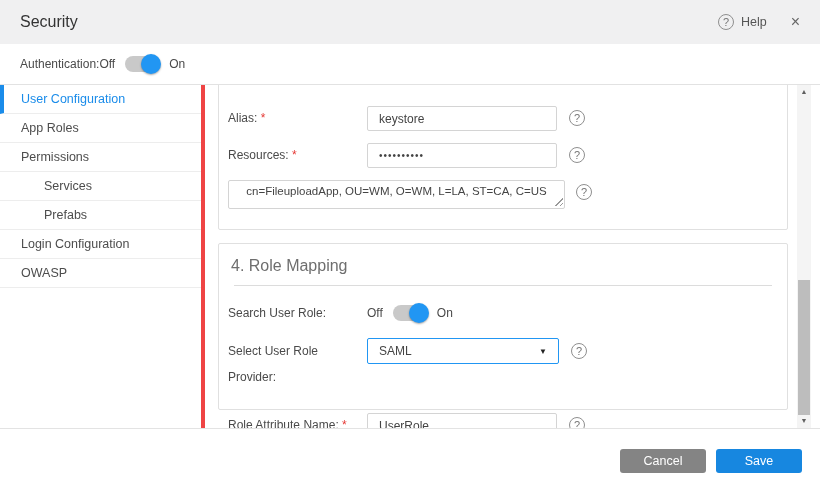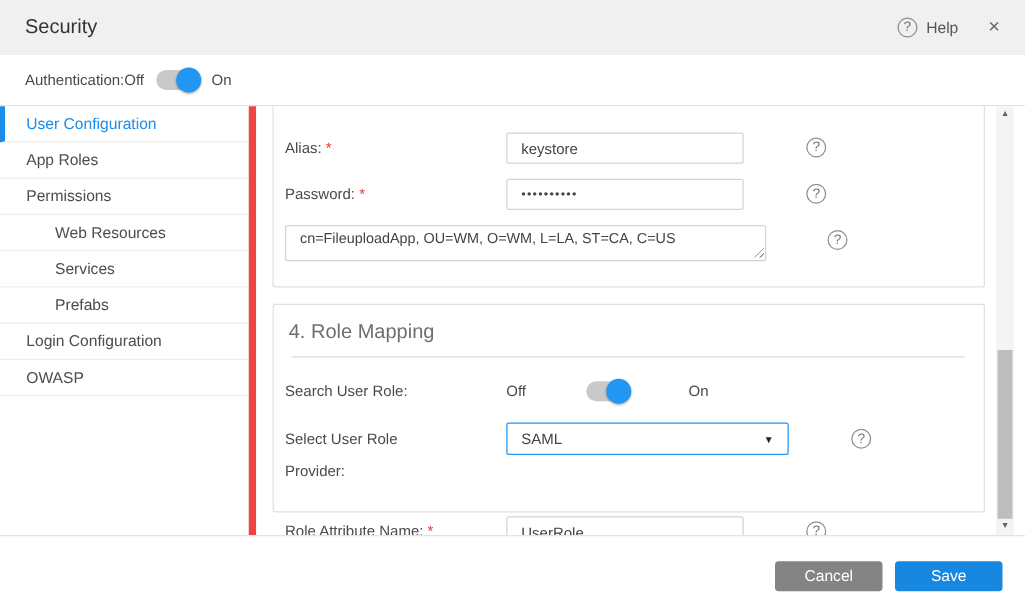--- a/index.html
+++ b/index.html
@@ -33,64 +33,64 @@
   .toggle{
     position:relative; width:34px; height:16px; border-radius:8px; background:#c9c9c9;
     margin:0 10px; cursor:pointer; flex:0 0 auto;
   }
   .toggle .knob{
     position:absolute; top:-2px; right:-2px; width:20px; height:20px; border-radius:50%;
     background:#2196f3; box-shadow:0 1px 2px rgba(0,0,0,.35);
   }
   
   .body{ position:absolute; top:85px; left:0; right:0; bottom:57px; display:flex; }
-  .sidebar{ width:205px; border-right:6px solid #ef4444; background:#fff; }
+  .sidebar{ width:205px; border-right:4px solid #ef4444; background:#fff; }
   .side-item{
     height:29px; line-height:28px; border-bottom:1px solid #ededed;
     padding-left:21px; font-size:12.5px; color:#4d4d4d; cursor:pointer;
     white-space:nowrap; overflow:hidden;
   }
   .side-item.indent{ padding-left:44px; }
   .side-item.active{ border-left:4px solid #1a8cea; padding-left:17px; color:#1a8cea; }
   .content{ flex:1; position:relative; overflow:hidden; background:#fff; }
   .panel{
     position:absolute; left:13px; width:570px; background:#fff;
     border:1px solid #e0e0e0; border-radius:2px;
   }
   .panel-1{ top:-12px; height:157px; padding-top:32px; }
   .panel-2{ top:158px; height:167px; }
-  .frow{ display:flex; align-items:flex-start; padding-left:9px; margin-bottom:12px;gap:38px; }
+  .frow{ display:flex; align-items:flex-start; padding-left:9px; margin-bottom:12px; }
   .frow .flabel{ width:139px; font-size:12px; color:#4a4a4a; line-height:25px; flex:0 0 auto; }
   .req{ color:#e53935; }
   .txt{
     width:190px; height:25px; border:1px solid #d4d4d4; border-radius:2px;
     padding:0 11px; font-size:12px; color:#444; background:#fff; outline:none;
     font-family:"Liberation Sans", sans-serif;
   }
   .pwd{ font-size:10px; letter-spacing:1px; }
   .ta-wrap{ position:relative; }
   .ta{
-    width:385px; height:29px; border:1px solid #d4d4d4; border-radius:2px;
+    width:337px; height:29px; border:1px solid #d4d4d4; border-radius:2px;
     padding:4px 11px 0; font-size:11.5px; color:#444; resize:none; overflow:hidden;
-    outline:none; font-family:"Liberation Sans", sans-serif; display:block;
+    outline:none; font-family:"Liberation Sans", sans-serif; display:block;text-align:center;
   }
   .resize-grip{
     position:absolute; right:2px; bottom:3px; width:9px; height:9px; cursor:nwse-resize;
     background:
       linear-gradient(135deg, transparent 0 55%, #999 55% 63%, transparent 63% 78%, #999 78% 86%, transparent 86%);
   }
   .help{ margin-left:12px; margin-top:4px; cursor:pointer; }
   .help-ta{ margin-left:11px; }
   
   .sec-head{ padding:13px 15px 0 12px; font-size:16px; color:#6e6e6e; }
   .sec-div{ border-top:1px solid #dcdcdc; margin:10px 15px 0; }
   .row-toggle{ margin-top:18px; align-items:center; }
   .row-toggle .flabel{ line-height:18px; }
   .select-box{
-    width:226px; height:26px; border:1px solid #2196f3; border-radius:2px;
+    width:192px; height:26px; border:1px solid #2196f3; border-radius:2px;
     display:flex; align-items:center; padding:0 11px; font-size:12px; color:#444;
     cursor:pointer; background:#fff;
   }
   .select-box .arrow{ margin-left:auto; font-size:8px; color:#222; }
   .help-sel{ margin-top:5px; }
   
   .scrollbar{
     position:absolute; top:0; bottom:0; right:9px; width:14px; background:#f4f4f4;
   }
   .sb-arrow{
@@ -136,37 +136,36 @@
       </span>
     <span class="tgl-on">On</span>
   </div>
 
   <div class="body">
 
     <div class="sidebar">
       <div class="side-item active">User Configuration</div>
       <div class="side-item">App Roles</div>
       <div class="side-item">Permissions</div>
-      <div class="side-item indent">Web Resources</div>
       <div class="side-item indent">Services</div>
       <div class="side-item indent">Prefabs</div>
       <div class="side-item">Login Configuration</div>
       <div class="side-item">OWASP</div>
     </div>
 
     <div class="content">
 
       <div class="panel panel-1">
         <div class="frow">
           <span class="flabel"><span>Alias:</span> <span class="req">*</span></span>
           <input class="txt" type="text" value="keystore" style="">
           <span class="qcircle help">?</span>
         </div>
         <div class="frow">
-          <span class="flabel"><span>Password:</span> <span class="req">*</span></span>
+          <span class="flabel"><span>Resources:</span> <span class="req">*</span></span>
           <input class="txt pwd" type="text" value="••••••••••" style="">
           <span class="qcircle help">?</span>
         </div>
         <div class="frow">
           <span class="ta-wrap">
             <textarea class="ta" style="">cn=FileuploadApp, OU=WM, O=WM, L=LA, ST=CA, C=US</textarea>
             <span class="resize-grip"></span>
           </span>
           <span class="qcircle help help-ta">?</span>
         </div>

